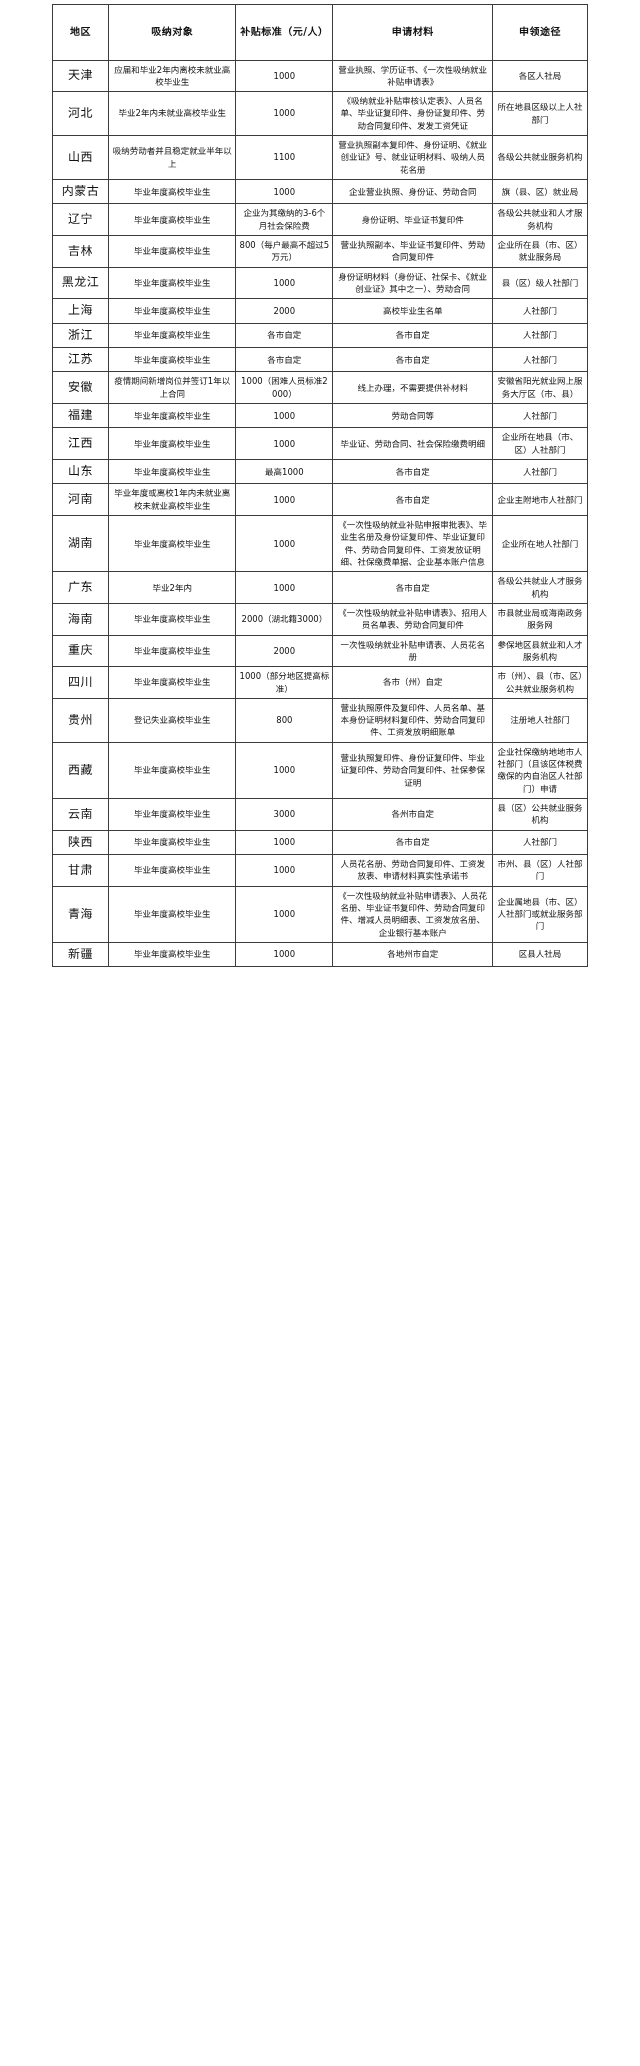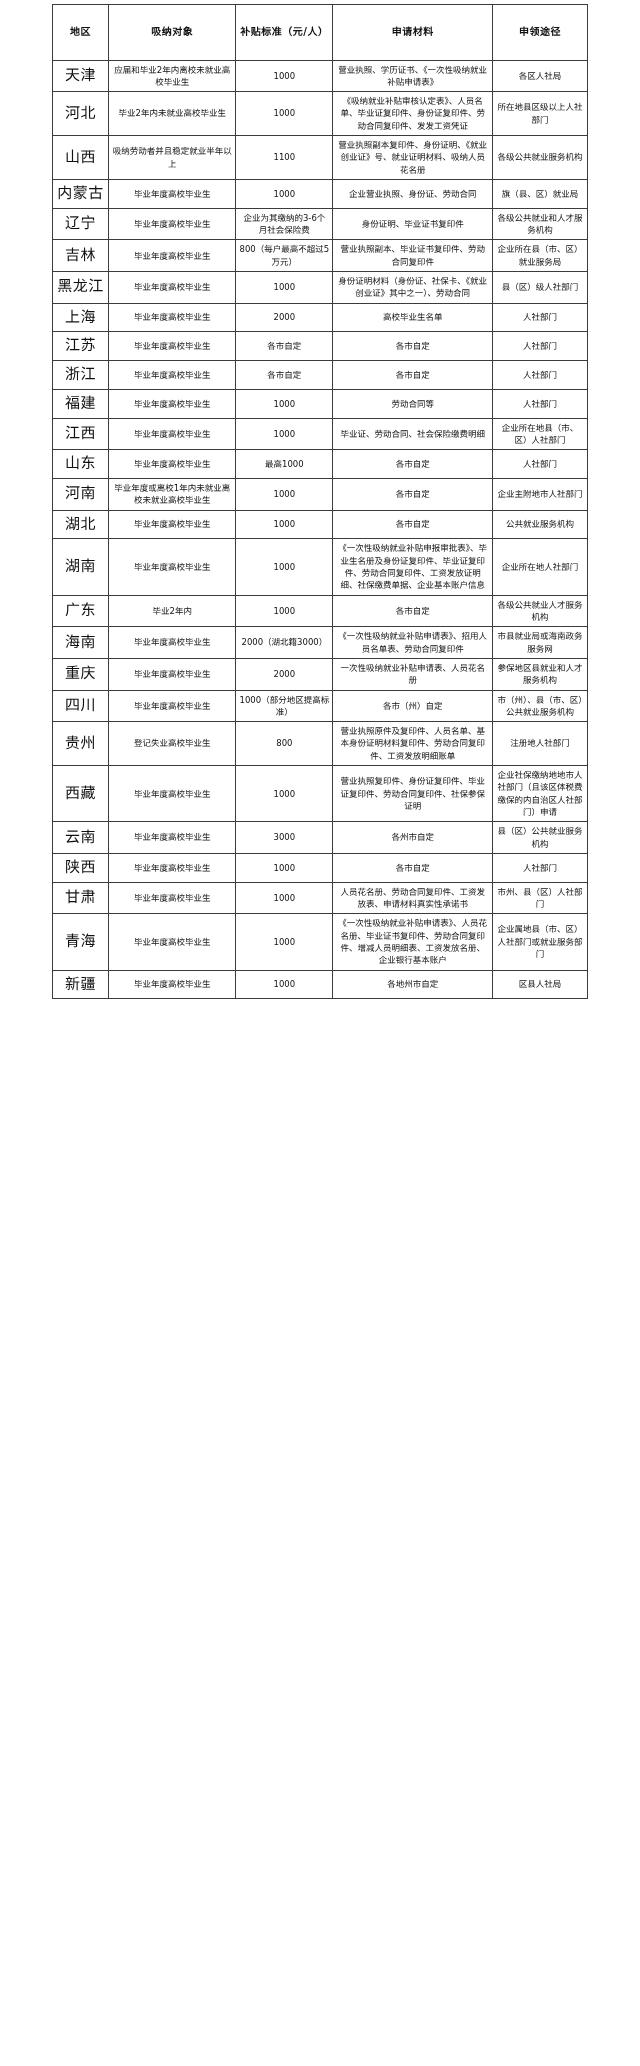--- a/index.html
+++ b/index.html
@@ -40,21 +40,21 @@
     word-break: break-all;
     color: #111;
   }
   table.subsidy thead th {
     font-weight: bold;
     font-size: 10px;
     padding: 20px 2px;
     letter-spacing: 0.5px;
   }
   table.subsidy td.region {
-    font-size: 15px;
+    font-size: 12px;
     letter-spacing: 0.5px;
   }
   table.subsidy td.c-target,
   table.subsidy td.c-materials,
   table.subsidy td.c-channel {
     text-align: center;
   }
   table.subsidy td.c-standard {
   }
 </style>
@@ -130,32 +130,39 @@
           <td class="c-channel">县（区）级人社部门</td>
         </tr>
         <tr>
           <td class="region">上海</td>
           <td class="c-target">毕业年度高校毕业生</td>
           <td class="c-standard">2000</td>
           <td class="c-materials">高校毕业生名单</td>
           <td class="c-channel">人社部门</td>
         </tr>
         <tr>
+          <td class="region">浙江</td>
+          <td class="c-target">毕业年度高校毕业生</td>
+          <td class="c-standard">各市自定</td>
+          <td class="c-materials">各市自定</td>
+          <td class="c-channel">人社部门</td>
+        </tr>
+        <tr>
           <td class="region">江苏</td>
           <td class="c-target">毕业年度高校毕业生</td>
           <td class="c-standard">各市自定</td>
           <td class="c-materials">各市自定</td>
           <td class="c-channel">人社部门</td>
         </tr>
         <tr>
-          <td class="region">浙江</td>
-          <td class="c-target">毕业年度高校毕业生</td>
-          <td class="c-standard">各市自定</td>
-          <td class="c-materials">各市自定</td>
-          <td class="c-channel">人社部门</td>
+          <td class="region">安徽</td>
+          <td class="c-target">疫情期间新增岗位并签订1年以上合同</td>
+          <td class="c-standard">1000（困难人员标准2000）</td>
+          <td class="c-materials">线上办理，不需要提供补材料</td>
+          <td class="c-channel">安徽省阳光就业网上服务大厅区（市、县）</td>
         </tr>
         <tr>
           <td class="region">福建</td>
           <td class="c-target">毕业年度高校毕业生</td>
           <td class="c-standard">1000</td>
           <td class="c-materials">劳动合同等</td>
           <td class="c-channel">人社部门</td>
         </tr>
         <tr>
           <td class="region">江西</td>
@@ -170,27 +177,20 @@
           <td class="c-standard">最高1000</td>
           <td class="c-materials">各市自定</td>
           <td class="c-channel">人社部门</td>
         </tr>
         <tr>
           <td class="region">河南</td>
           <td class="c-target">毕业年度或离校1年内未就业离校未就业高校毕业生</td>
           <td class="c-standard">1000</td>
           <td class="c-materials">各市自定</td>
           <td class="c-channel">企业主附地市人社部门</td>
-        </tr>
-        <tr>
-          <td class="region">湖北</td>
-          <td class="c-target">毕业年度高校毕业生</td>
-          <td class="c-standard">1000</td>
-          <td class="c-materials">各市自定</td>
-          <td class="c-channel">公共就业服务机构</td>
         </tr>
         <tr>
           <td class="region">湖南</td>
           <td class="c-target">毕业年度高校毕业生</td>
           <td class="c-standard">1000</td>
           <td class="c-materials">《一次性吸纳就业补贴申报审批表》、毕业生名册及身份证复印件、毕业证复印件、劳动合同复印件、工资发放证明细、社保缴费单据、企业基本账户信息</td>
           <td class="c-channel">企业所在地人社部门</td>
         </tr>
         <tr>
           <td class="region">广东</td>

